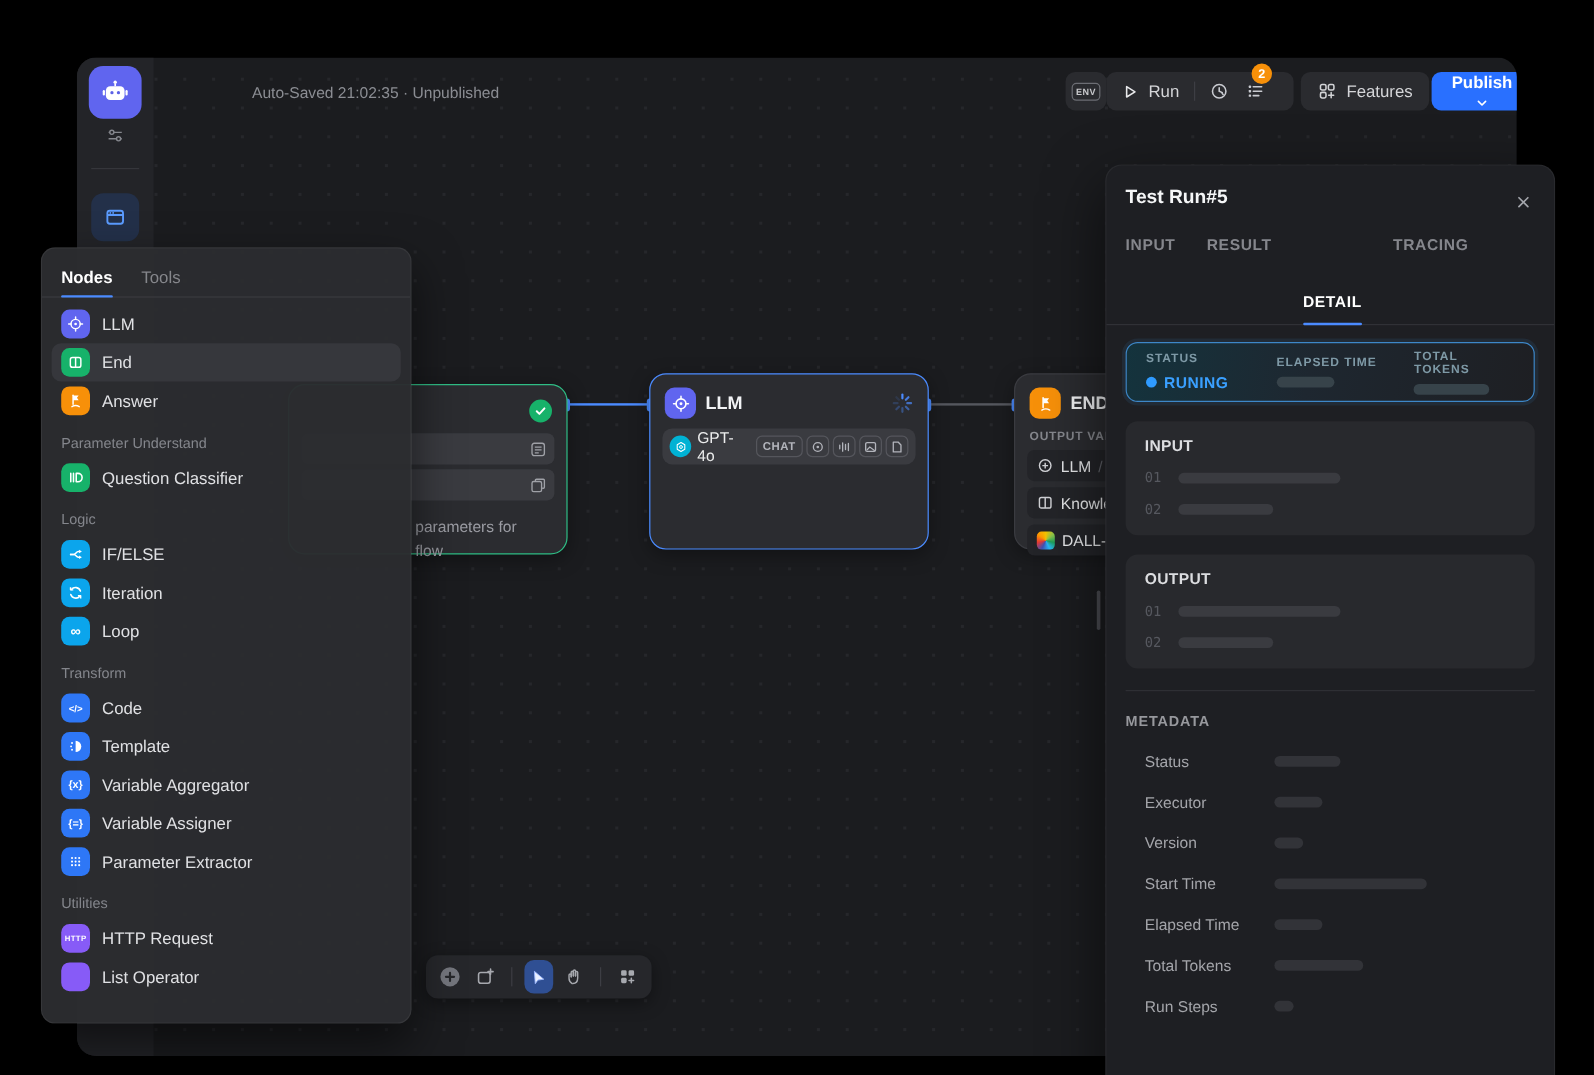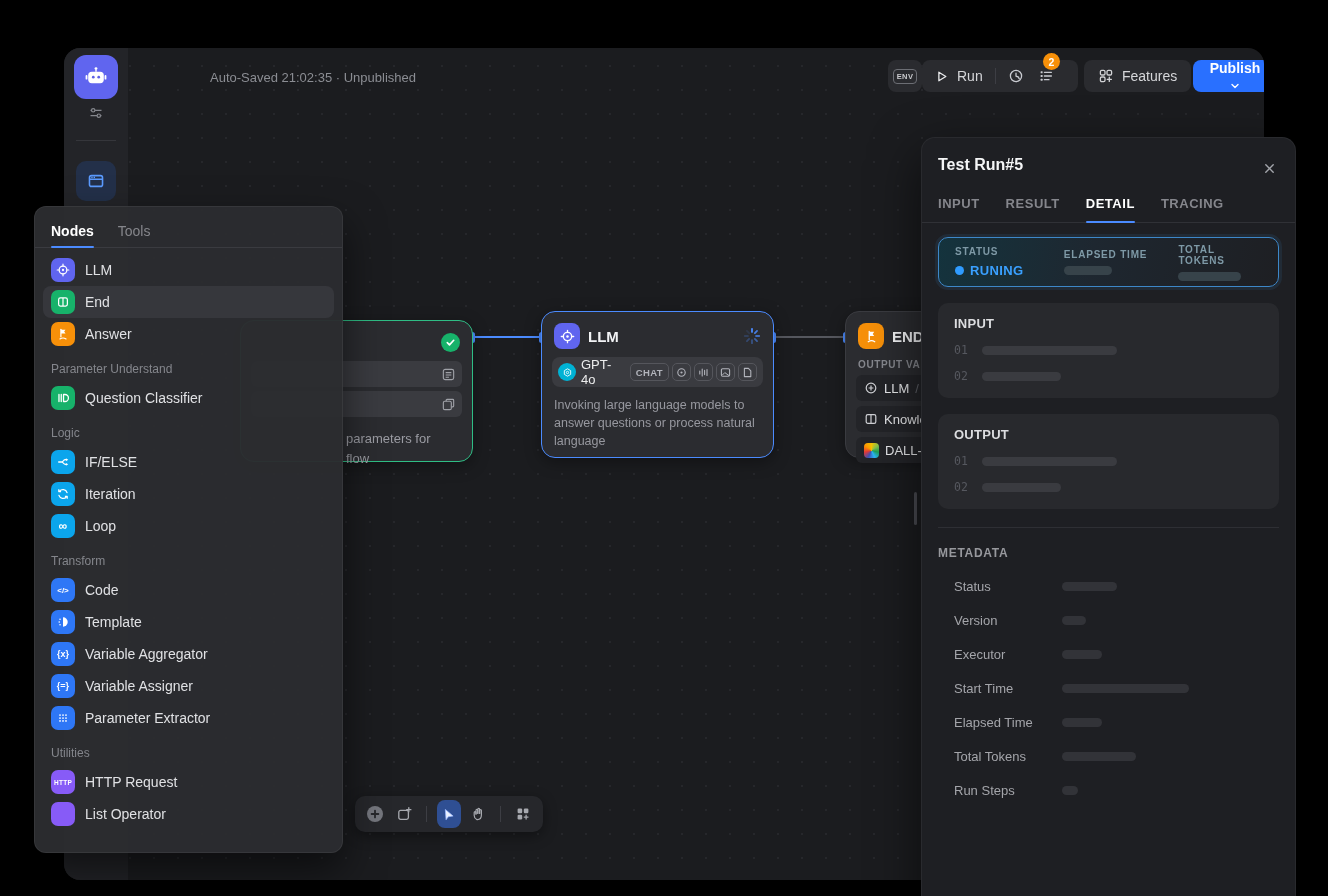--- a/index.html
+++ b/index.html
@@ -111,21 +111,21 @@
   #testrun { position:absolute; left:921px; top:137px; width:375px; height:852px;
     background:#1e1f23; border:1px solid rgba(255,255,255,.05); border-radius:14px; z-index:30;
     box-shadow:0 18px 50px rgba(0,0,0,.6); }
   .tr-head { padding:18px 16px 0; position:relative; }
   .tr-title { font-size:16px; font-weight:700; color:#f5f6f7; }
   .tr-close { position:absolute; right:14px; top:18px; width:24px; height:24px; display:flex;
     align-items:center; justify-content:center; }
   .tr-tabs { display:flex; gap:26px; padding:0 16px; margin-top:14px; border-bottom:1px solid #303136; }
   .tr-tab { font-size:13px; font-weight:600; letter-spacing:.04em; color:#85868c;
     padding:8px 0 11px; position:relative; }
-  .tr-tab.active { color:#fff; }
+  .tr-tab.active { color:#fff;margin-top:48px; }
   .tr-tab.active:after { content:""; position:absolute; left:0; right:0; bottom:-1px; height:2px;
     background:#4b8bff; border-radius:1px; }
   .tr-body { padding:14px 16px 0; }
   .status-card { height:50px; border:1px solid #3d87c8; border-radius:10px;
     background:linear-gradient(100deg,#14333d 0%,#1e2730 45%,#1e1f23 100%);
     display:flex; align-items:center; padding:0 16px;
     box-shadow:0 0 0 3px rgba(61,135,200,.12); }
   .sc-col { display:flex; flex-direction:column; gap:6px; }
   .sc-col.c1{width:112px} .sc-col.c2{width:118px}
   .sc-label { font-size:10px; font-weight:600; letter-spacing:.08em; color:#7e99a6; }
@@ -234,21 +234,20 @@
               <path d="M2.4 8l2.4-2.4L9 8.6" fill="none" stroke="#b2b4bb" stroke-width="1"></path>
             </svg>
         </span>
         <span class="pill ic">
           <svg width="11" height="11" viewBox="0 0 11 11">
               <path d="M2.4 1.4h4L8.8 3.8v5.8H2.4z" fill="none" stroke="#b2b4bb" stroke-width="1.1" stroke-linejoin="round"></path>
             </svg>
         </span>
       </span>
     </div>
-    <div class="node-desc">Invoking large language models to answer questions or process natural language</div>
   </div>
 
   <div class="node" id="end-node">
     <div class="node-head">
       <span class="nbox c-orange">
         <svg width="15" height="15" viewBox="0 0 16 16">
             <path d="M4.5 13.6c2.1-1.3 4.9-1.3 7 0" stroke="#fff" stroke-width="1.3" fill="none" stroke-linecap="round"></path>
             <path d="M5.6 11.2V2.6" stroke="#fff" stroke-width="1.4" stroke-linecap="round"></path>
             <path d="M5.6 3h5.3L9.3 5.2l1.6 2.2H5.6z" fill="#fff"></path>
           </svg>
@@ -593,26 +592,26 @@
     </div>
 
     <div class="tr-divider"></div>
     <div class="meta-title">METADATA</div>
 
     <div class="meta-row">
       <span class="meta-label">Status</span>
       <span class="meta-bar" style="width:55px"></span>
     </div>
     <div class="meta-row">
+      <span class="meta-label">Executor</span>
+      <span class="meta-bar" style="width:40px"></span>
+    </div>
+    <div class="meta-row">
       <span class="meta-label">Version</span>
       <span class="meta-bar" style="width:24px"></span>
-    </div>
-    <div class="meta-row">
-      <span class="meta-label">Executor</span>
-      <span class="meta-bar" style="width:40px"></span>
     </div>
     <div class="meta-row">
       <span class="meta-label">Start Time</span>
       <span class="meta-bar" style="width:127px"></span>
     </div>
     <div class="meta-row">
       <span class="meta-label">Elapsed Time</span>
       <span class="meta-bar" style="width:40px"></span>
     </div>
     <div class="meta-row">

